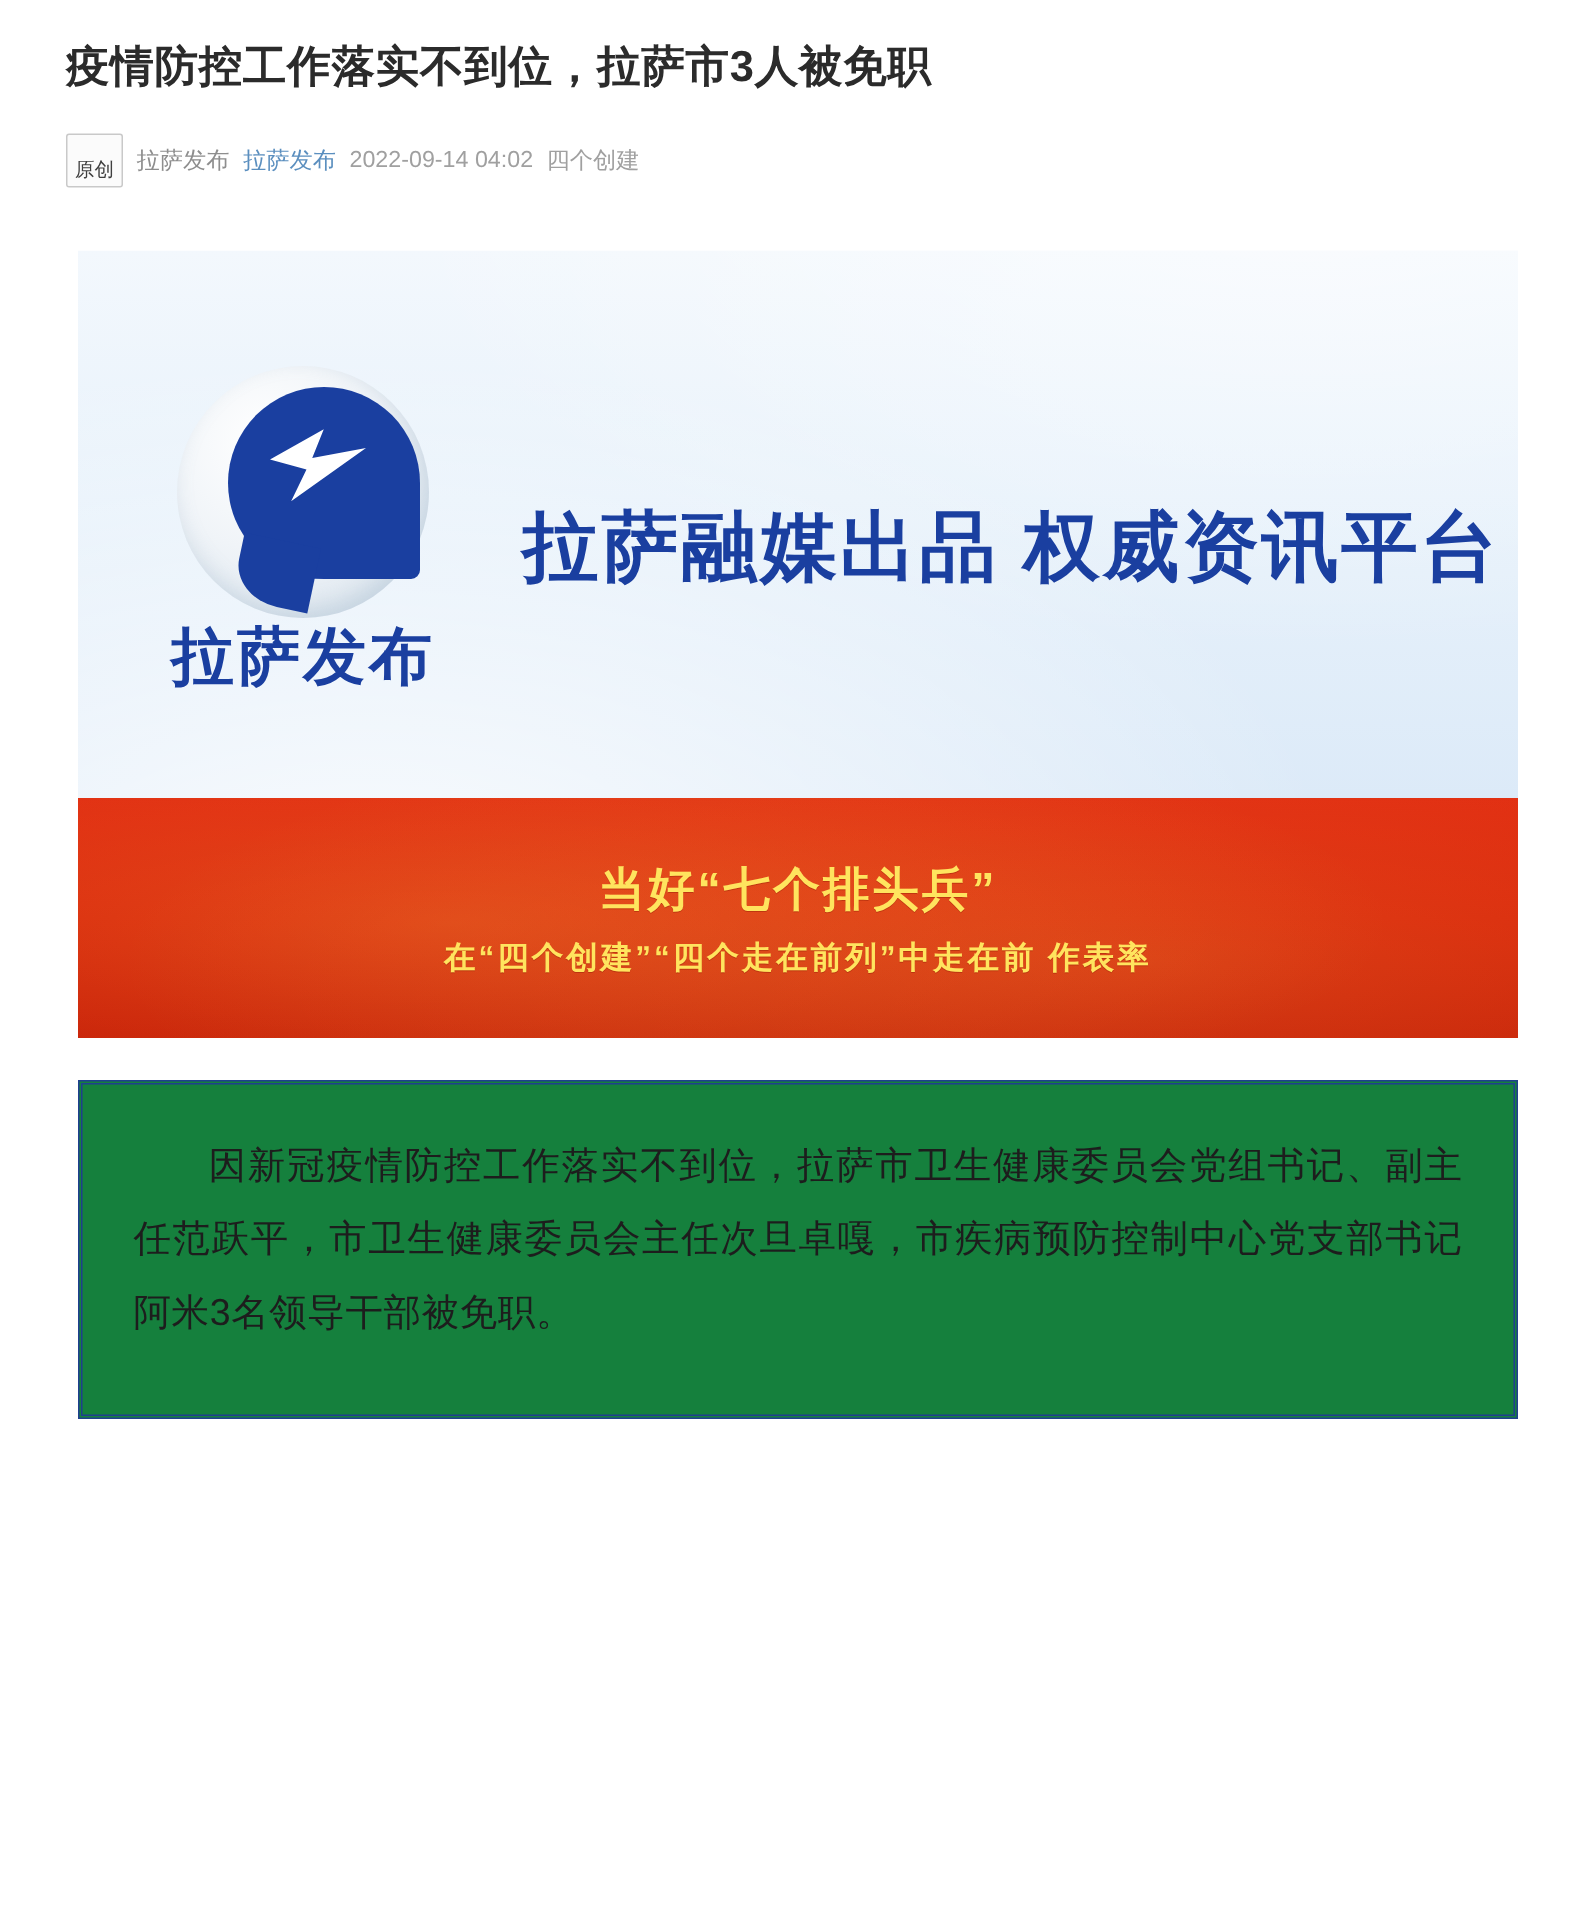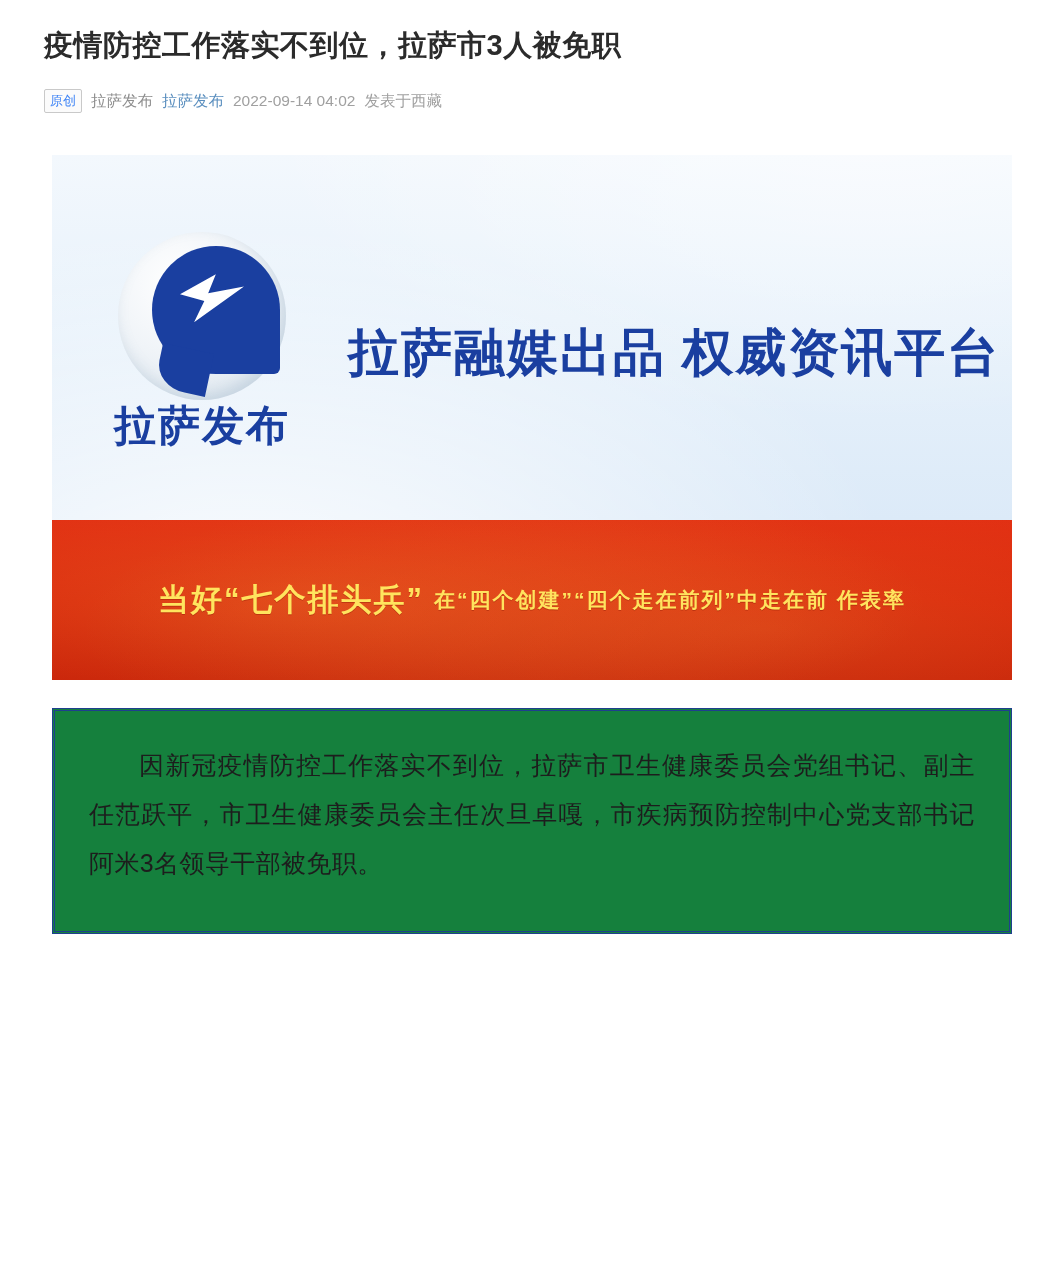--- a/index.html
+++ b/index.html
@@ -34,24 +34,24 @@
     display: flex;
     align-items: center;
     font-size: 15.5px;
     color: #9a9a9a;
     gap: 9px;
     flex-wrap: wrap;
   }
   .meta-badge {
     display: inline-block;
     border: 1px solid #c9c9c9;
-    color: #3b82f6;
+    color: #404040;
     font-size: 13px;
     line-height: 1;
-    padding: 4px 5px 5px 5px;
+    padding: 16px 5px 5px 5px;
     border-radius: 2px;
     background: #fbfbfb;
   }
   .meta-account {
     color: #8e8e8e;
   }
   .meta-account-link {
     color: #5b8fbf;
     cursor: pointer;
   }
@@ -148,21 +148,21 @@
     color: #1a3fa0;
     letter-spacing: 2px;
     white-space: nowrap;
     margin-top: 31px;
   }
   .banner-bottom {
     height: 160px;
     background: linear-gradient(180deg, #e02810 0%, #d81f09 50%, #c71a06 100%);
     position: relative;
     display: flex;
-    flex-direction: row;
+    flex-direction: column;
     align-items: center;
     justify-content: center;
     gap: 10px;
     overflow: hidden;
   }
   .banner-bottom:before {
     content: "";
     position: absolute;
     left: -10%;
     top: -60%;
@@ -219,21 +219,21 @@
 
 <div class="page">
 
   <h1 class="article-title">疫情防控工作落实不到位，拉萨市3人被免职</h1>
 
   <div class="meta-row">
     <span class="meta-badge">原创</span>
     <span class="meta-account">拉萨发布</span>
     <span class="meta-account-link">拉萨发布</span>
     <span class="meta-date">2022-09-14 04:02</span>
-    <span class="meta-loc">发表于西藏</span>
+    <span class="meta-loc">四个创建</span>
   </div>
 
   <div class="banner">
     <div class="banner-top">
       <div class="logo-wrap">
         <div class="logo-circle"></div>
         <div class="logo-blue"></div>
         <div class="logo-tail"></div>
         <div class="logo-swoosh"></div>
         <div class="logo-text">拉萨发布</div>

